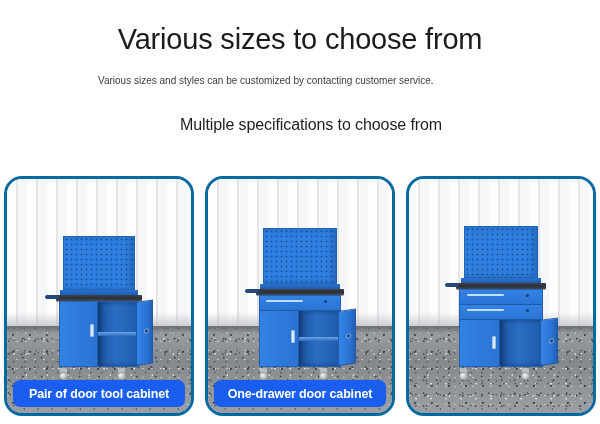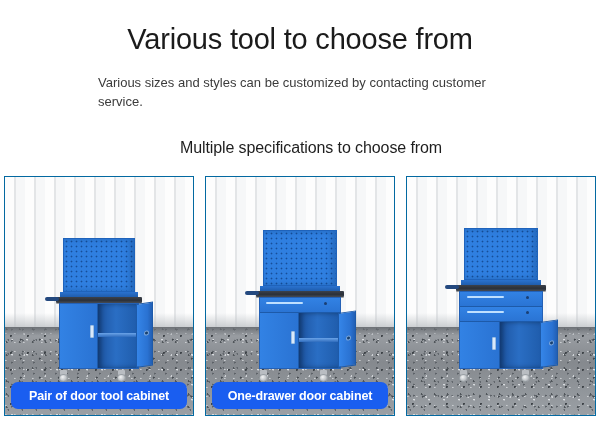--- a/index.html
+++ b/index.html
@@ -22,21 +22,21 @@
   .title {
     text-align: center;
     font-size: 29px;
     font-weight: 400;
     color: #1b1b1b;
     letter-spacing: -0.2px;
     line-height: 1.18;
     margin: 0 0 18px 0;
   }
   .subtitle {
-    font-size: 13px;
+    font-size: 10px;
     color: #3b3b3b;
     line-height: 1.42;
     margin: 0 0 0 98px;
     max-width: 390px;
     font-weight: 400;
   }
   .tagline {
     text-align: center;
     font-size: 16px;
     color: #1e1e1e;
@@ -54,24 +54,24 @@
     height: 244px;
     display: flex;
     justify-content: space-between;
     padding: 0 4px;
     box-sizing: border-box;
   }
   .panel {
     position: relative;
     width: 190px;
     height: 240px;
-    border-radius: 0;
+    border-radius: 18px;
     overflow: hidden;
     background: #f2f3f4;
-    border: 1px solid #0369a1;
+    border: 3px solid #0369a1;
     box-sizing: border-box;
   }
 
   
   .scene {
     position: absolute;
     inset: 0;
   }
   
   .wall {
@@ -296,21 +296,21 @@
     font-size: 12.5px;
     font-weight: 700;
     letter-spacing: -0.15px;
     white-space: nowrap;
   }
 </style>
 </head>
 <body>
 
 <div class="header">
-  <h1 class="title">Various tool to choose from</h1>
+  <h1 class="title">Various sizes to choose from</h1>
   <p class="subtitle">Various sizes and styles can be customized by contacting customer service.</p>
   <p class="tagline">Multiple specifications to choose from</p>
 </div>
 
 <div class="panel-row">
 
   <div class="panel">
     <div class="scene">
       <div class="wall"></div>
       <div class="floor"></div>

